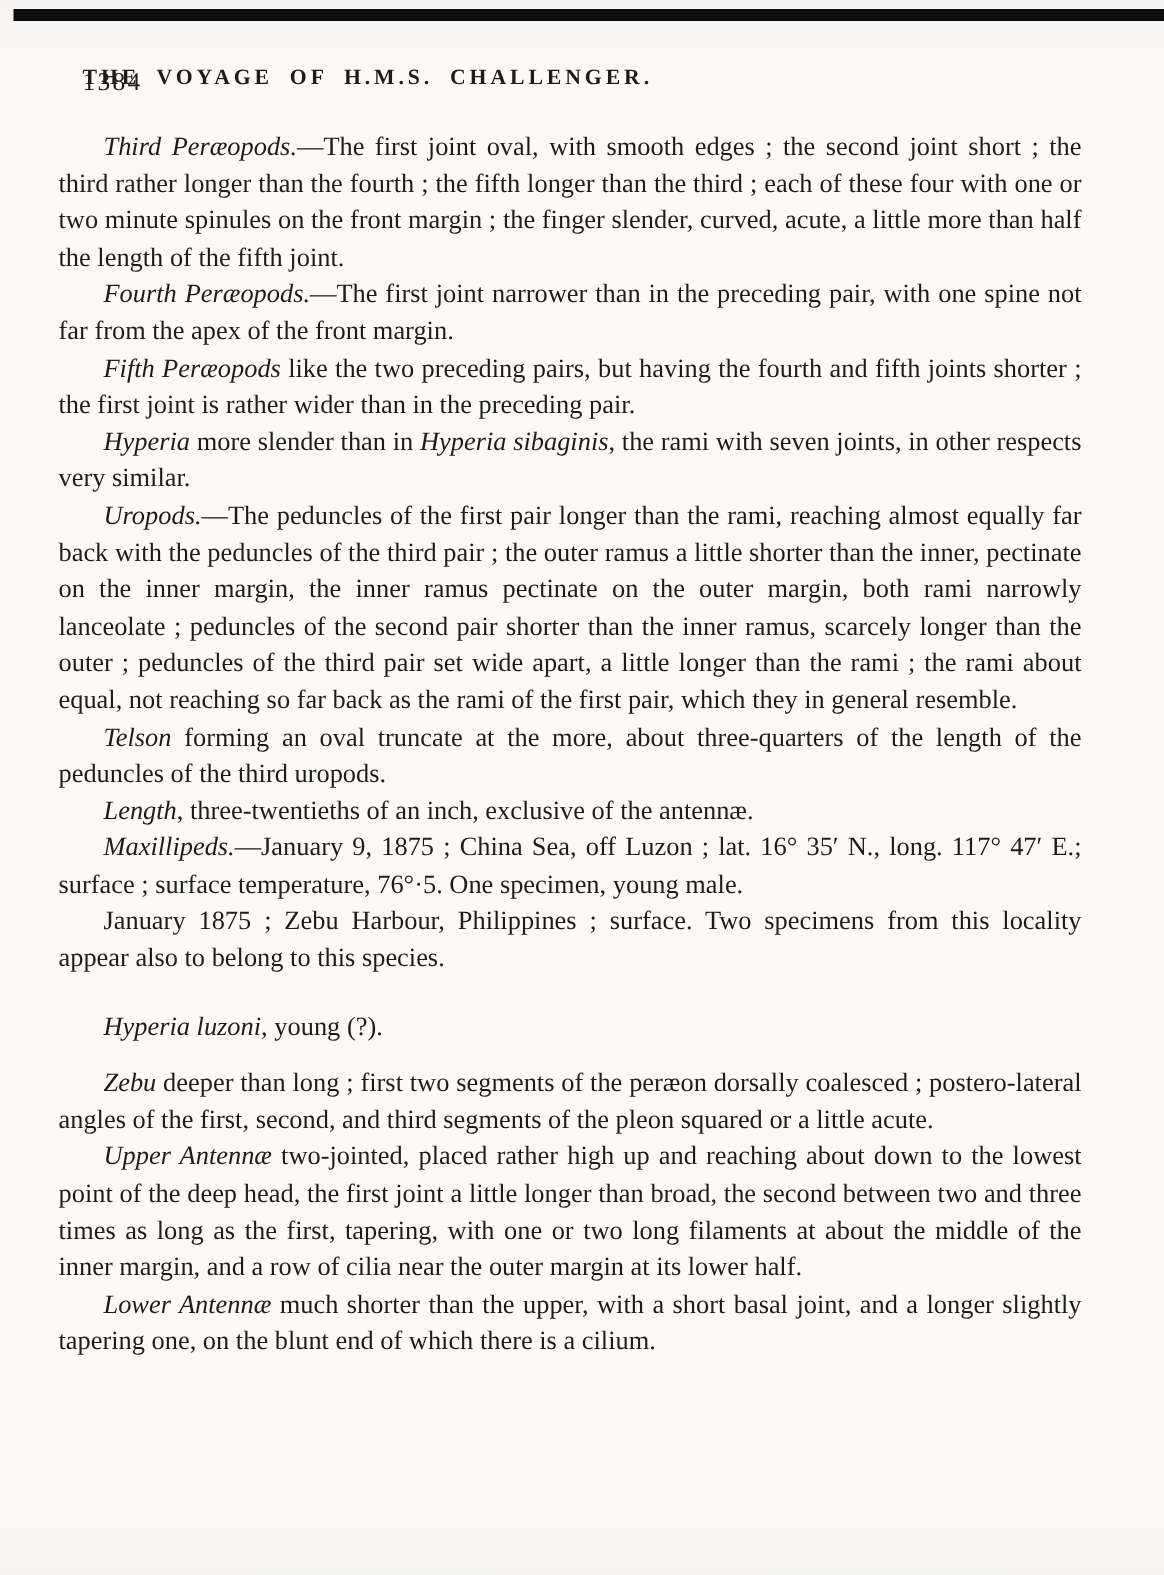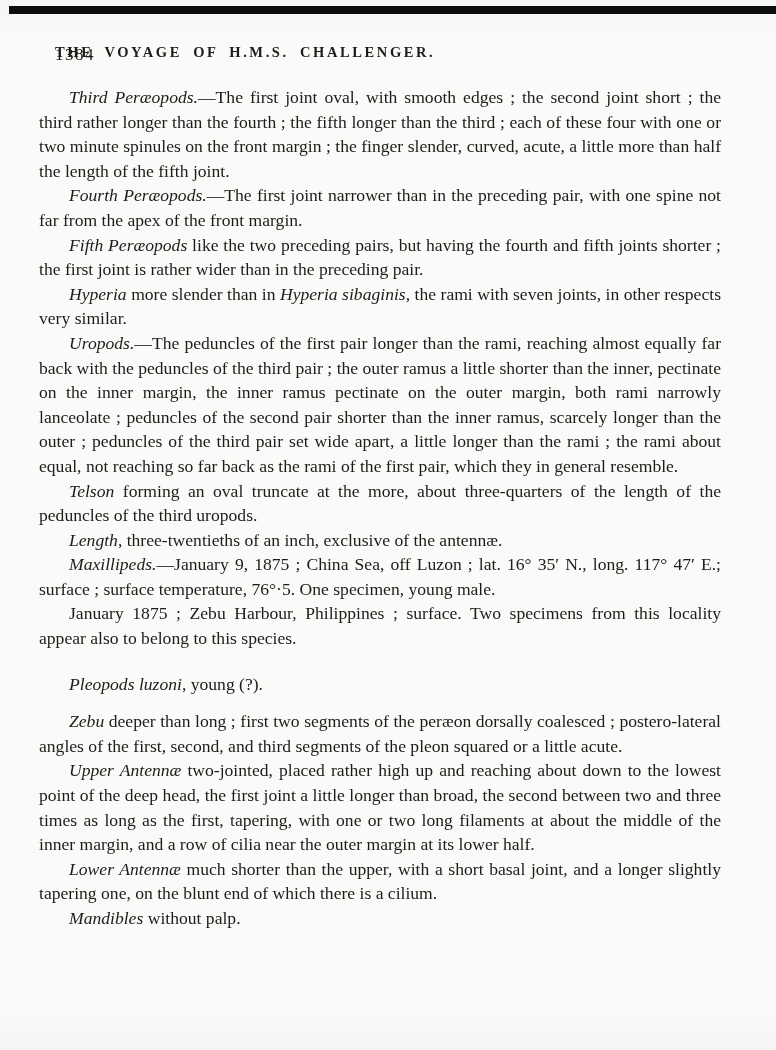--- a/index.html
+++ b/index.html
@@ -71,21 +71,20 @@
         <p class="para"><em>Third Peræopods.</em><span>—The first joint oval, with smooth edges&nbsp;; the second joint short&nbsp;; the third rather longer than the fourth&nbsp;; the fifth longer than the third&nbsp;; each of these four with one or two minute spinules on the front margin&nbsp;; the finger slender, curved, acute, a little more than half the length of the fifth joint.</span></p>
         <p class="para"><em>Fourth Peræopods.</em><span>—The first joint narrower than in the preceding pair, with one spine not far from the apex of the front margin.</span></p>
         <p class="para"><em>Fifth Peræopods</em><span> like the two preceding pairs, but having the fourth and fifth joints shorter&nbsp;; the first joint is rather wider than in the preceding pair.</span></p>
         <p class="para"><em>Hyperia</em><span> more slender than in </span><em>Hyperia sibaginis</em><span>, the rami with seven joints, in other respects very similar.</span></p>
         <p class="para"><em>Uropods.</em><span>—The peduncles of the first pair longer than the rami, reaching almost equally far back with the peduncles of the third pair&nbsp;; the outer ramus a little shorter than the inner, pectinate on the inner margin, the inner ramus pectinate on the outer margin, both rami narrowly lanceolate&nbsp;; peduncles of the second pair shorter than the inner ramus, scarcely longer than the outer&nbsp;; peduncles of the third pair set wide apart, a little longer than the rami&nbsp;; the rami about equal, not reaching so far back as the rami of the first pair, which they in general resemble.</span></p>
         <p class="para"><em>Telson</em><span> forming an oval truncate at the more, about three-quarters of the length of the peduncles of the third uropods.</span></p>
         <p class="para"><em>Length</em><span>, three-twentieths of an inch, exclusive of the antennæ.</span></p>
         <p class="para"><em>Maxillipeds.</em><span>—January 9, 1875&nbsp;; China Sea, off Luzon&nbsp;; lat. 16° 35′ N., long. 117° 47′ E.; surface&nbsp;; surface temperature, 76°·5.  One specimen, young male.</span></p>
         <p class="para"><span>January 1875&nbsp;; Zebu Harbour, Philippines&nbsp;; surface.  Two specimens from this locality appear also to belong to this species.</span></p>
       </div>
-    <p class="species-heading"><em>Pleopods luzoni</em><span>, young&nbsp;(?).</span></p>
+    <p class="species-heading"><em>Hyperia luzoni</em><span>, young&nbsp;(?).</span></p>
     <div>
         <p class="para"><em>Zebu</em><span> deeper than long&nbsp;; first two segments of the peræon dorsally coalesced&nbsp;; postero-lateral angles of the first, second, and third segments of the pleon squared or a little acute.</span></p>
         <p class="para"><em>Upper Antennæ</em><span> two-jointed, placed rather high up and reaching about down to the lowest point of the deep head, the first joint a little longer than broad, the second between two and three times as long as the first, tapering, with one or two long filaments at about the middle of the inner margin, and a row of cilia near the outer margin at its lower half.</span></p>
         <p class="para"><em>Lower Antennæ</em><span> much shorter than the upper, with a short basal joint, and a longer slightly tapering one, on the blunt end of which there is a cilium.</span></p>
-        <p class="para"><em>Mandibles</em><span> without palp.</span></p>
       </div>
   </div>
 </div>
 
 </body></html>

